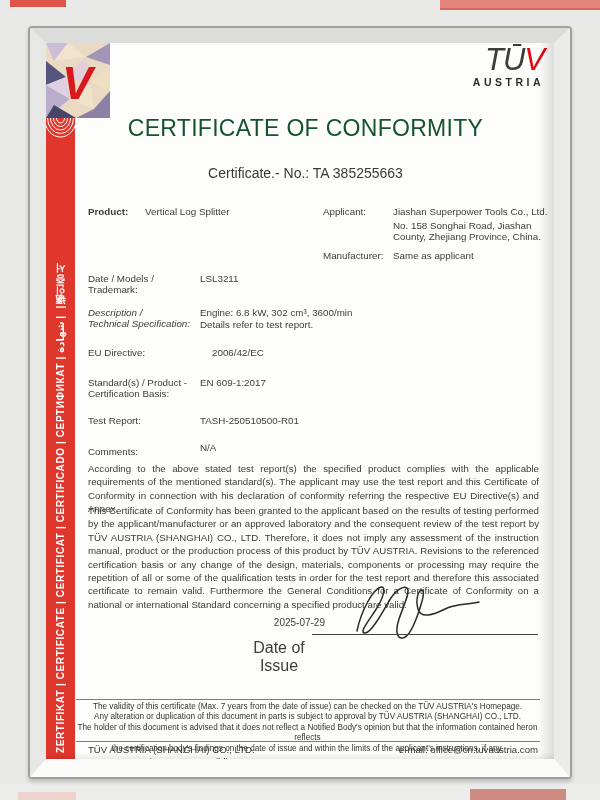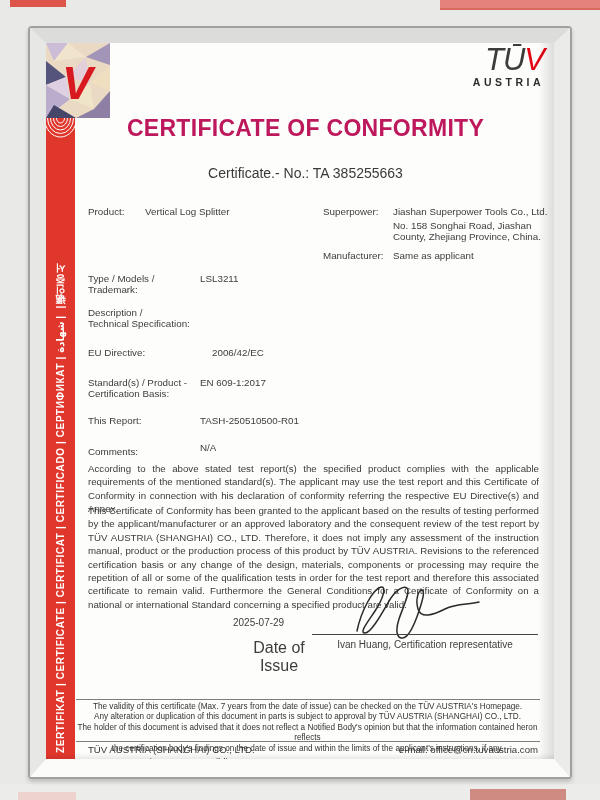--- a/index.html
+++ b/index.html
@@ -46,32 +46,32 @@
   
   .content{position:absolute;left:29px;top:0;right:0;bottom:0;font-size:9.8px;color:#3d3d3d;}
 
   
   .tuv-logo{position:absolute;right:10px;top:2px;width:90px;text-align:right;}
   .tuv-word{font-style:italic;font-weight:normal;font-size:31px;line-height:30px;letter-spacing:-1px;color:#3c3c3b;}
   .tuv-word .v{color:#e30613;}
   .tuv-sub{font-weight:bold;font-size:10.5px;letter-spacing:3.5px;color:#2d2d2c;margin-top:1px;}
 
   .title{position:absolute;left:0;right:18px;top:72px;text-align:center;
-    font-size:23px;font-weight:bold;color:#be185d;letter-spacing:.3px;}
+    font-size:23px;font-weight:normal;color:#14532d;letter-spacing:.3px;}
   .certno{position:absolute;left:0;right:18px;top:122px;text-align:center;font-size:14px;color:#3a3a3a;}
 
   .lbl{position:absolute;color:#3d3d3d;}
   .val{position:absolute;color:#3d3d3d;}
   .line2{margin-top:3px;}
 
   .para{position:absolute;left:13px;right:15px;text-align:justify;
     font-size:9.7px;line-height:13.4px;color:#3a3a3a;}
 
   
-  .sig-date{position:absolute;left:158px;top:574px;width:92px;text-align:left;font-size:10px;}
+  .sig-date{position:absolute;left:158px;top:574px;width:92px;text-align:right;font-size:10px;}
   .sig-date-label{position:absolute;left:158px;top:596px;width:92px;text-align:center;font-size:16px;}
   .sig-line{position:absolute;left:237px;top:591px;width:226px;border-top:1px solid #444;}
   .sig-name{position:absolute;left:227px;top:596px;width:246px;text-align:center;font-size:10px;}
   .sig-svg{position:absolute;left:268px;top:538px;width:145px;height:58px;}
 
   
   .f-hr1{position:absolute;left:1px;right:14px;top:656px;border-top:1px solid #7d7d7d;}
   .f-hr2{position:absolute;left:1px;right:14px;top:698px;border-top:1px solid #7d7d7d;}
   .f-notes{position:absolute;left:0;right:14px;top:659px;text-align:center;
     font-size:8.2px;line-height:10.4px;color:#333;}
@@ -123,70 +123,73 @@
     <div class="content">
 
       <div class="tuv-logo">
         <div class="tuv-word"><span>TŪ</span><span class="v">V</span></div>
         <div class="tuv-sub">AUSTRIA</div>
       </div>
 
       <div class="title">CERTIFICATE OF CONFORMITY</div>
       <div class="certno">Certificate.- No.: TA 385255663</div>
 
-      <div class="lbl" style="left:13px;top:163px;">Product:</div>
+      <div class="lbl" style="left:13px;top:163px;font-weight:bold;">Product:</div>
       <div class="val" style="left:70px;top:163px;">Vertical Log Splitter</div>
 
-      <div class="lbl" style="left:248px;top:163px;">Superpower:</div>
+      <div class="lbl" style="left:248px;top:163px;">Applicant:</div>
       <div class="val" style="left:318px;top:163px;width:163px;">
         <div>Jiashan Superpower Tools Co., Ltd.</div>
         <div class="line2">No. 158 Songhai Road, Jiashan County, Zhejiang Province, China.</div>
       </div>
       <div class="lbl" style="left:248px;top:207px;">Manufacturer:</div>
       <div class="val" style="left:318px;top:207px;">Same as applicant</div>
 
       <div class="lbl" style="left:13px;top:230px;">
-        <div>Type / Models /</div>
+        <div>Date / Models /</div>
         <div>Trademark:</div>
       </div>
       <div class="val" style="left:125px;top:230px;">LSL3211</div>
 
-      <div class="lbl" style="left:13px;top:264px;">
+      <div class="lbl" style="left:13px;top:264px;font-style:italic;">
         <div>Description /</div>
         <div>Technical Specification:</div>
+      </div>
+      <div class="val" style="left:125px;top:264px;">
+        <div>Engine: 6.8 kW, 302 cm³, 3600/min</div>
+        <div style="margin-top:1px;">Details refer to test report.</div>
       </div>
 
       <div class="lbl" style="left:13px;top:304px;">EU Directive:</div>
       <div class="val" style="left:125px;top:304px;margin-left:12px;">2006/42/EC</div>
 
       <div class="lbl" style="left:13px;top:334px;">
         <div>Standard(s) / Product -</div>
         <div>Certification Basis:</div>
       </div>
       <div class="val" style="left:125px;top:334px;">EN 609-1:2017</div>
 
-      <div class="lbl" style="left:13px;top:372px;">This Report:</div>
+      <div class="lbl" style="left:13px;top:372px;">Test Report:</div>
       <div class="val" style="left:125px;top:372px;">TASH-250510500-R01</div>
 
       <div class="lbl" style="left:13px;top:387px;margin-top:16px;">Comments:</div>
       <div class="val" style="left:125px;top:399px;">N/A</div>
 
       <div class="para" style="top:419px;">According to the above stated test report(s) the specified product complies with the applicable requirements of the mentioned standard(s). The applicant may use the test report and this Certificate of Conformity in connection with his declaration of conformity referring the respective EU Directive(s) and Annex.</div>
       <div class="para" style="top:461px;">This Certificate of Conformity has been granted to the applicant based on the results of testing performed by the applicant/manufacturer or an approved laboratory and the consequent review of the test report by TÜV AUSTRIA (SHANGHAI) CO., LTD. Therefore, it does not imply any assessment of the instruction manual, product or the production process of this product by TÜV AUSTRIA. Revisions to the referenced certification basis or any change of the design, materials, components or processing may require the repetition of all or some of the qualification tests in order for the test report and therefore this associated certificate to remain valid. Furthermore the General Conditions for a Certificate of Conformity on a national or international Standard concerning a specified product are valid.</div>
 
       <div class="sig-date">2025-07-29</div>
       <div class="sig-date-label">Date of Issue</div>
       <svg class="sig-svg" viewBox="0 0 145 58" xmlns="http://www.w3.org/2000/svg">
         <g stroke="#2a2a2a" stroke-width="1.5" fill="none" stroke-linecap="round">
           <path d="M14 50 C18 30 30 8 38 6 C44 5 40 18 32 30 C24 42 16 52 22 52 C28 52 38 34 46 20"></path>
           <path d="M46 20 C52 10 60 4 64 7 C68 10 60 26 56 38 C52 50 54 58 60 57 C66 56 72 42 76 30 C80 18 82 10 79 9 C76 8 72 18 75 28 C78 38 90 34 102 28 C114 22 126 24 136 21"></path>
         </g>
       </svg>
       <div class="sig-line"></div>
-      <div class="sig-name">Ivan Huang, Certification representative</div>
 
       <div class="f-hr1"></div>
       <div class="f-notes">
         <div>The validity of this certificate (Max. 7 years from the date of issue) can be checked on the TÜV AUSTRIA's Homepage.</div>
         <div>Any alteration or duplication of this document in parts is subject to approval by TÜV AUSTRIA (SHANGHAI) CO., LTD.</div>
         <div>The holder of this document is advised that it does not reflect a Notified Body's opinion but that the information contained heron reflects</div>
         <div>the certification body's findings on the date of issue and within the limits of the applicant's instructions, if any.</div>
       </div>
       <div class="f-hr2"></div>
       <div class="f-company">

